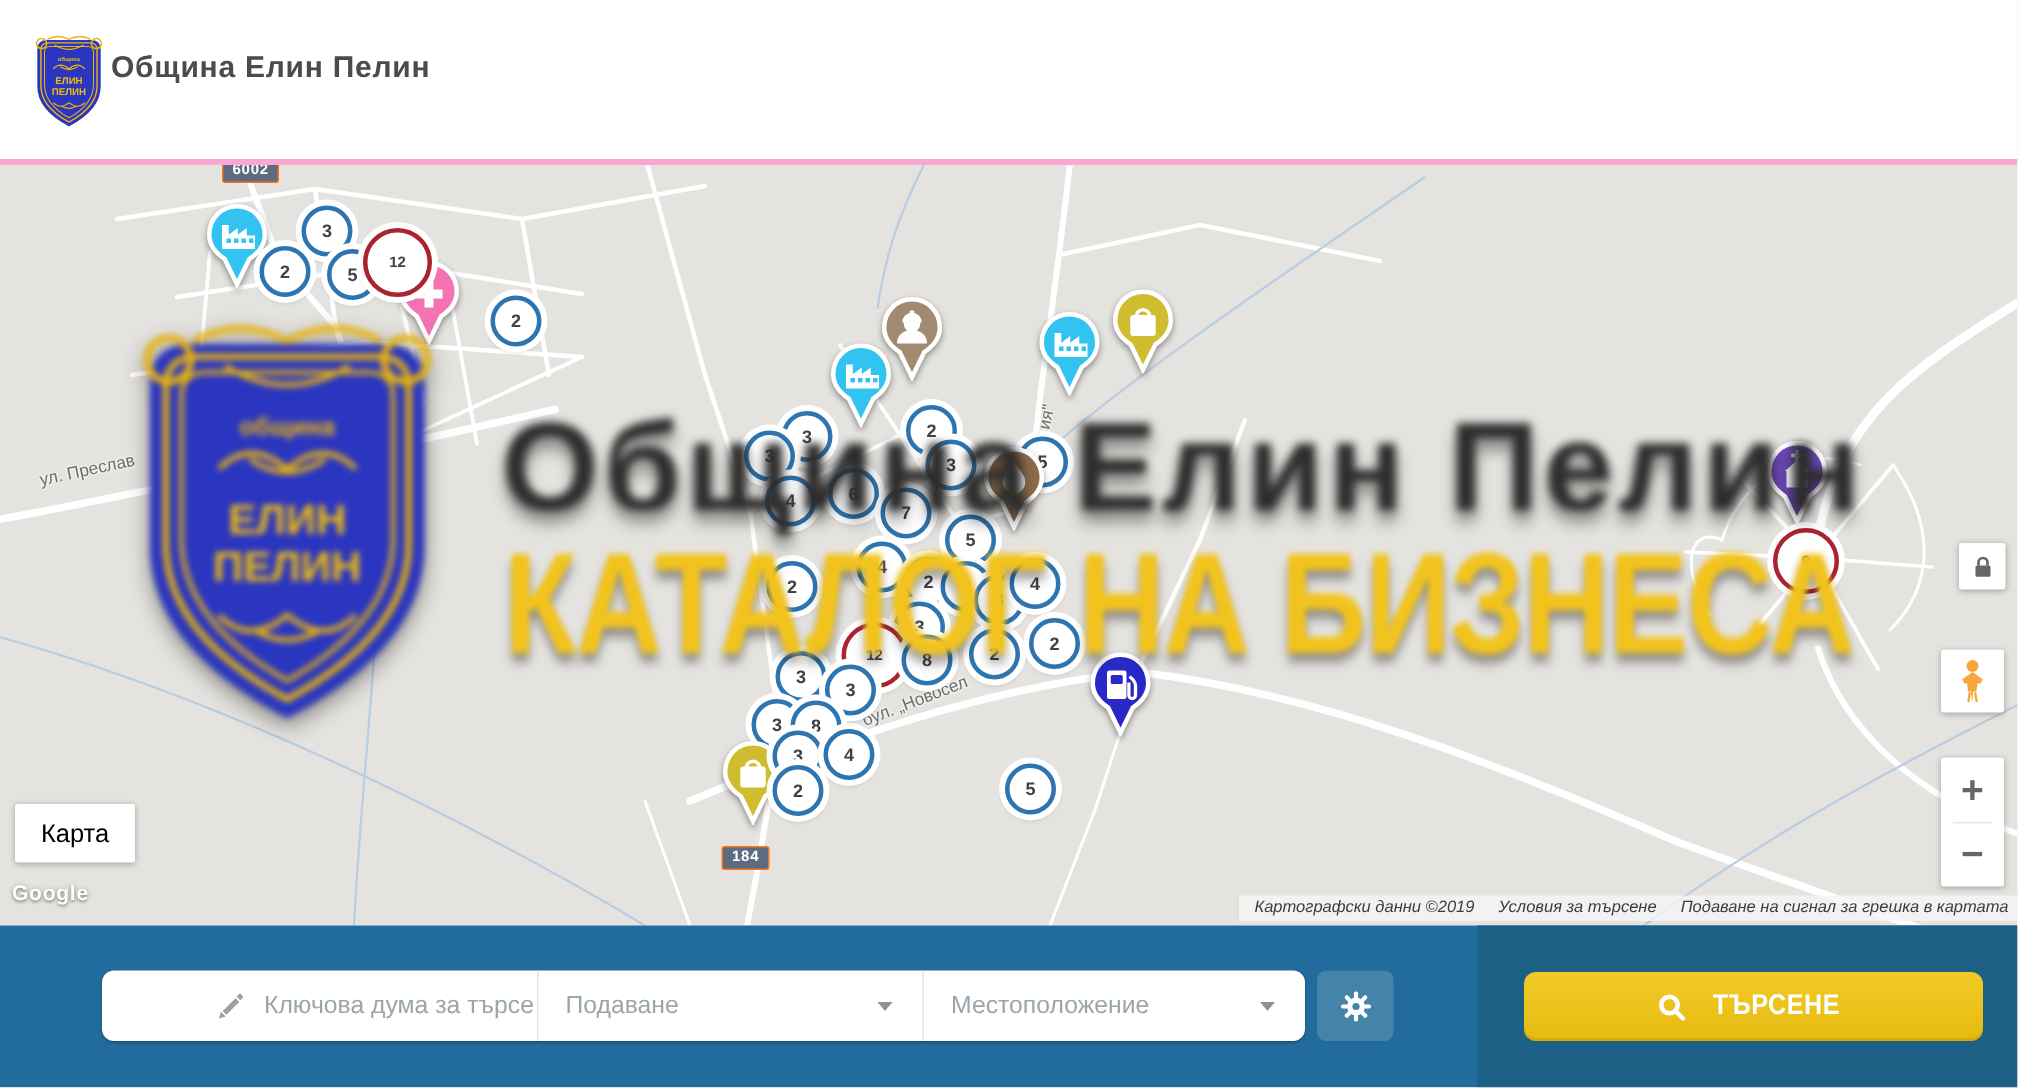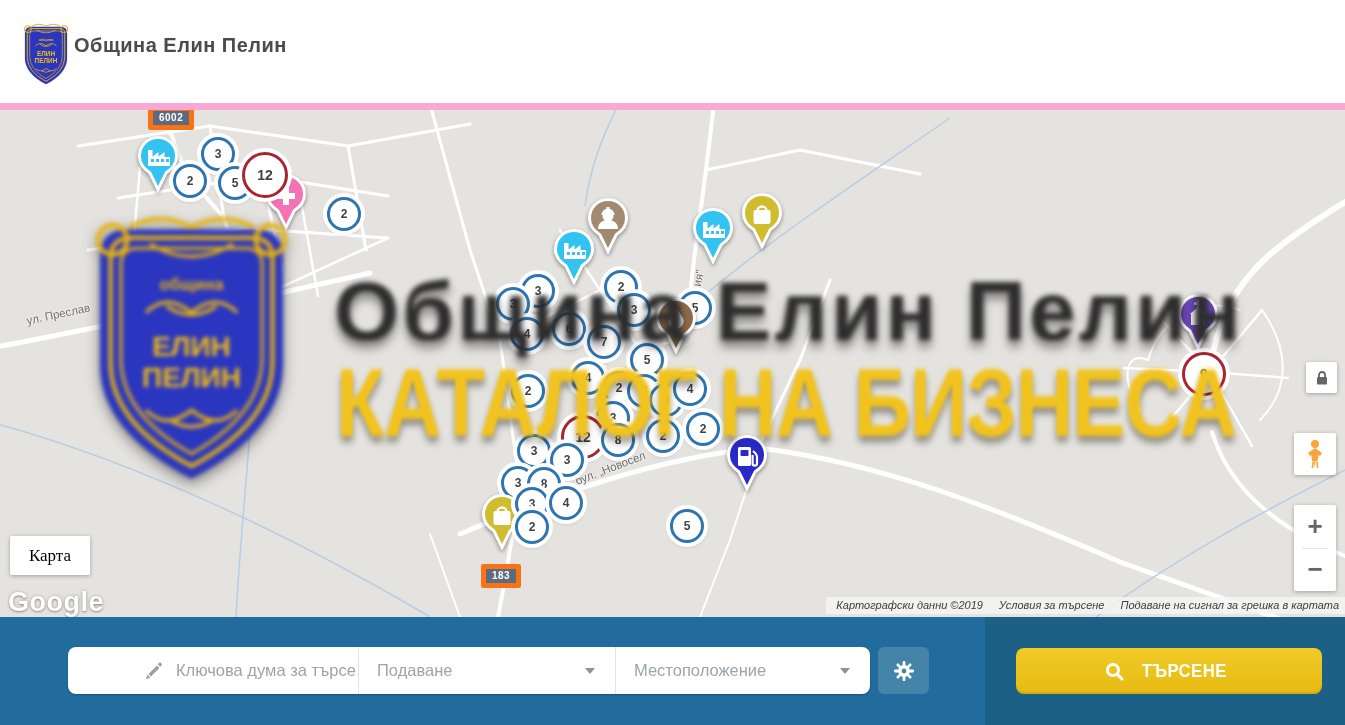--- a/index.html
+++ b/index.html
@@ -1,54 +1,54 @@
 <!DOCTYPE html>
 <html><head>
 <meta charset="utf-8">
 <style>
   * { margin:0; padding:0; box-sizing:border-box; }
   html,body { width:1345px; height:725px; font-family:"Liberation Sans", sans-serif; }
   #stage { position:relative; width:1345px; height:725px; overflow:hidden; background:#fff; }
 
   
-  #header { position:absolute; left:0; top:0; width:1345px; height:110px; background:#fff; border-bottom:7px solid #f9a8d4; z-index:30; }
+  #header { position:absolute; left:0; top:0; width:1345px; height:110px; background:#fff; border-bottom:4px solid #f9a8d4; z-index:30; }
   #logo { position:absolute; left:22px; top:21px; width:48px; height:68px; }
   #title-block { position:absolute; left:74px; top:34px; }
   #site-title { font-size:20px; font-weight:bold; color:#4b4b4b; letter-spacing:.5px; }
   #site-subtitle { font-size:17px; font-weight:bold; color:#e8a60f; letter-spacing:.6px; margin-top:4px; }
   #nav { position:absolute; right:24px; top:0; height:110px; display:flex; align-items:center; gap:26px; list-style:none; }
   #nav li { font-size:15px; font-weight:bold; color:#383838; white-space:nowrap; cursor:pointer; }
   .cond { display:inline-block; transform:scaleX(.86); transform-origin:center; }
 
   
   #map { position:absolute; left:0; top:110px; width:1345px; height:507px; background:#e5e3df; overflow:hidden; z-index:1; cursor:grab; }
   #roads { position:absolute; left:0; top:0; z-index:1; }
   .street-label { position:absolute; font-size:11.5px; color:#6e6e6e; white-space:nowrap; z-index:2;
       text-shadow:-1px 0 1px #f3f2ef,1px 0 1px #f3f2ef,0 1px 1px #f3f2ef,0 -1px 1px #f3f2ef; }
-  .road-badge { position:absolute; background:#5d6b80; color:#fff; font-size:10px; font-weight:bold; padding:1px 6px 2px; border-radius:2px; border:5px solid #f97316; z-index:2; letter-spacing:.5px; }
+  .road-badge { position:absolute; background:#5d6b80; color:#fff; font-size:10px; font-weight:bold; padding:1px 6px 2px; border-radius:2px; border:1px solid #f97316; z-index:2; letter-spacing:.5px; }
 
   #markers { position:absolute; left:0; top:0; width:100%; height:100%; z-index:3; }
   .cluster { position:absolute; border-radius:50%; background:#fff; border:3px solid #2e75b0;
       box-shadow:0 0 0 4px #fff, 0 2px 5px rgba(0,0,0,.38);
       display:flex; align-items:center; justify-content:center;
       font-size:12px; font-weight:bold; color:#424242; cursor:pointer; }
-  .cluster.red { font-size:14px; }
+  .cluster.red { font-size:10px; }
   .pin { position:absolute; width:46px; height:57px; cursor:pointer; filter:drop-shadow(0 2px 2px rgba(0,0,0,.4)); }
 
   
   #wm-crest { position:absolute; left:85px; top:105px; width:213px; height:274px; z-index:6; filter:blur(2.2px) drop-shadow(0 5px 7px rgba(0,0,0,.45)); pointer-events:none; }
   #wm-line1 { position:absolute; left:334px; top:153px; z-index:6; font-size:84px; font-weight:bold; color:#2d2d2d; letter-spacing:3px; white-space:nowrap; filter:blur(2.8px); text-shadow:0 7px 9px rgba(0,0,0,.45); pointer-events:none; }
   #wm-line2 { position:absolute; left:336px; top:238px; z-index:6; font-size:96px; font-weight:bold; color:#f2c31c; letter-spacing:-1px; white-space:nowrap; transform:scaleX(.83); transform-origin:left; filter:blur(2.2px); text-shadow:0 6px 7px rgba(0,0,0,.4); pointer-events:none; }
 
   
   #maptype { position:absolute; left:10px; top:426px; z-index:8; display:flex; box-shadow:0 1px 4px rgba(0,0,0,.3); border-radius:2px; overflow:hidden; }
   .maptype-btn { background:#fff; height:39px; display:flex; align-items:center; justify-content:center; font-size:17px; cursor:pointer; }
-  #btn-karta { width:80px; color:#000; font-weight:500;font-family:Liberation Serif, serif; }
+  #btn-karta { width:80px; color:#000; font-weight:500; }
   #btn-satelit { width:101px; color:#787878; border-left:1px solid #e8e8e8; }
-  #google-logo { position:absolute; left:8px; top:477px; z-index:8; font-size:27px; font-weight:bold; color:#fff; letter-spacing:.5px; text-shadow:0 1px 2px rgba(0,0,0,.3), 0 0 3px rgba(120,120,120,.5); }
+  #google-logo { position:absolute; left:8px; top:477px; z-index:8; font-size:14px; font-weight:bold; color:#fff; letter-spacing:.5px; text-shadow:0 1px 2px rgba(0,0,0,.3), 0 0 3px rgba(120,120,120,.5); }
   #attribution { position:absolute; right:0; top:487px; z-index:8; background:rgba(245,245,245,.8); padding:2px 6px 3px 10px; display:flex; gap:16px; font-size:11px; color:#3c3c3c; }
   #attribution span { white-space:nowrap;font-style:italic; }
   .map-sq-btn { position:absolute; background:#fff; border-radius:2px; box-shadow:0 1px 4px rgba(0,0,0,.3); display:flex; align-items:center; justify-content:center; cursor:pointer; z-index:8; }
   #lock-btn { left:1306px; top:252px; width:31px; height:31px; }
   #pegman-btn { left:1294px; top:323px; width:42px; height:42px; }
   #zoomctl { position:absolute; left:1294px; top:395px; width:42px; height:86px; background:#fff; border-radius:2px; box-shadow:0 1px 4px rgba(0,0,0,.3); z-index:8; display:flex; flex-direction:column; }
   .zoom-btn { flex:1; display:flex; align-items:center; justify-content:center; font-size:26px; color:#666; cursor:pointer; font-weight:bold; }
   #zoom-divider { height:1px; background:#e6e6e6; margin:0 8px; }
 
   
@@ -142,21 +142,21 @@
       </g>
     </svg>
 
     <div id="labels-layer">
         <div class="street-label" style="left: 26px; top: 198px; transform: rotate(-12deg);">ул. Преслав</div>
         <div class="street-label" style="left: 573px; top: 352px; transform: rotate(-21deg);">бул. „Новосел</div>
         <div class="street-label" style="left: 690px; top: 162px; transform: rotate(-78deg);">ия"</div>
       </div>
     <div id="badges-layer">
         <div class="road-badge" style="left: 148px; top: -4px;">6002</div>
-        <div class="road-badge" style="left: 481px; top: 454px;">183</div>
+        <div class="road-badge" style="left: 481px; top: 454px;">184</div>
       </div>
     <div id="markers">
         <div class="pin" style="left: 135px; top: 25px;"><svg width="46" height="57" viewBox="0 0 46 57">
             <path d="M23 2.5 C12.2 2.5 4.5 11 4.5 21.5 c0 7.4 4.4 12.3 10.3 16.2 L23 54.5 l8.2 -16.8 C37.1 33.8 41.5 28.9 41.5 21.5 C41.5 11 33.8 2.5 23 2.5 Z" fill="#33c3f0" stroke="#fff" stroke-width="3"></path>
             <path fill="#fff" d="M13 31 V15 h4.5 v6.5 l6-4.5 v4.5 l6-4.5 V22 h5.5 v9 z"></path>
             <g fill="#33c3f0">
               <rect x="16" y="24" width="3" height="3"></rect>
               <rect x="21" y="24" width="3" height="3"></rect>
               <rect x="26" y="24" width="3" height="3"></rect>
               <rect x="31" y="24" width="3" height="3"></rect>

